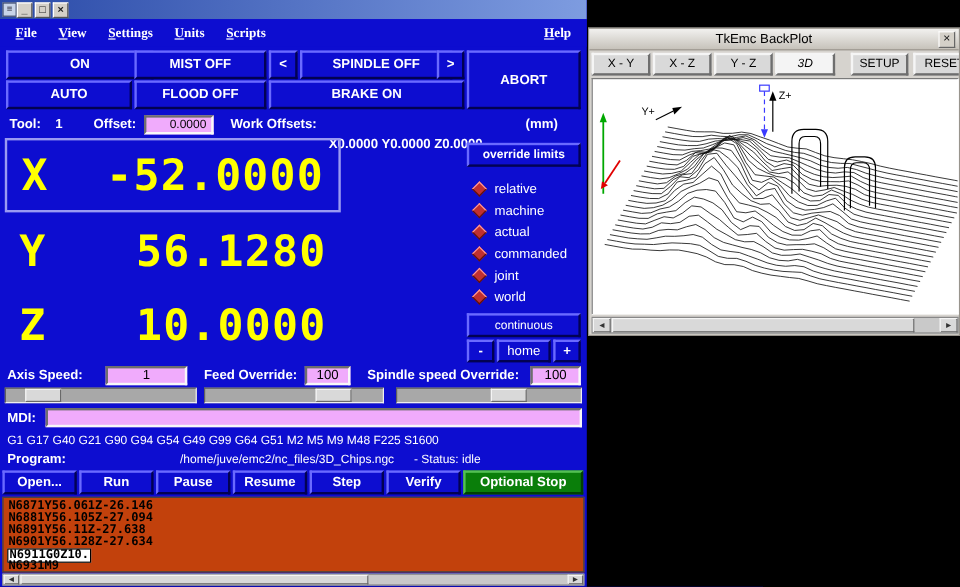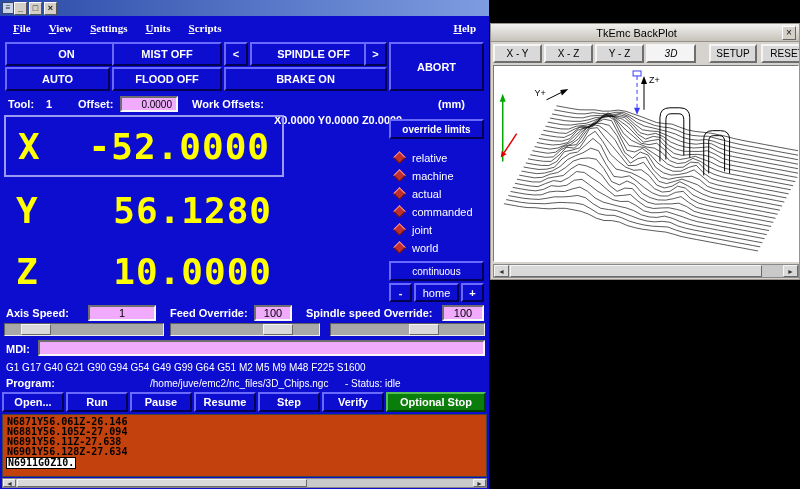--- a/index.html
+++ b/index.html
@@ -174,20 +174,21 @@
   <div class="bbtn" style="left:258px;top:392px;width:62px;height:20px">Step</div>
   <div class="bbtn" style="left:322px;top:392px;width:62px;height:20px">Verify</div>
   <div class="bbtn greenbtn" style="left:386px;top:392px;width:100px;height:20px">Optional Stop</div>
 
   <div class="plist">
     <div class="pline"><span>N6871Y56.061Z-26.146</span></div>
     <div class="pline"><span>N6881Y56.105Z-27.094</span></div>
     <div class="pline"><span>N6891Y56.11Z-27.638</span></div>
     <div class="pline"><span>N6901Y56.128Z-27.634</span></div>
     <div class="pline current"><span>N6911G0Z10.</span></div>
+    <div class="pline"><span>N6931M9</span></div>
   </div>
 
   <div class="hscroll" style="left:2px;top:478px;width:485px;height:10px">
     <span class="sarrow" style="left:0">◄</span>
     <div class="sthumb" style="left:14px;width:290px"></div>
     <span class="sarrow" style="right:0">►</span>
   </div>
 </div>
 
 <div class="bp">

